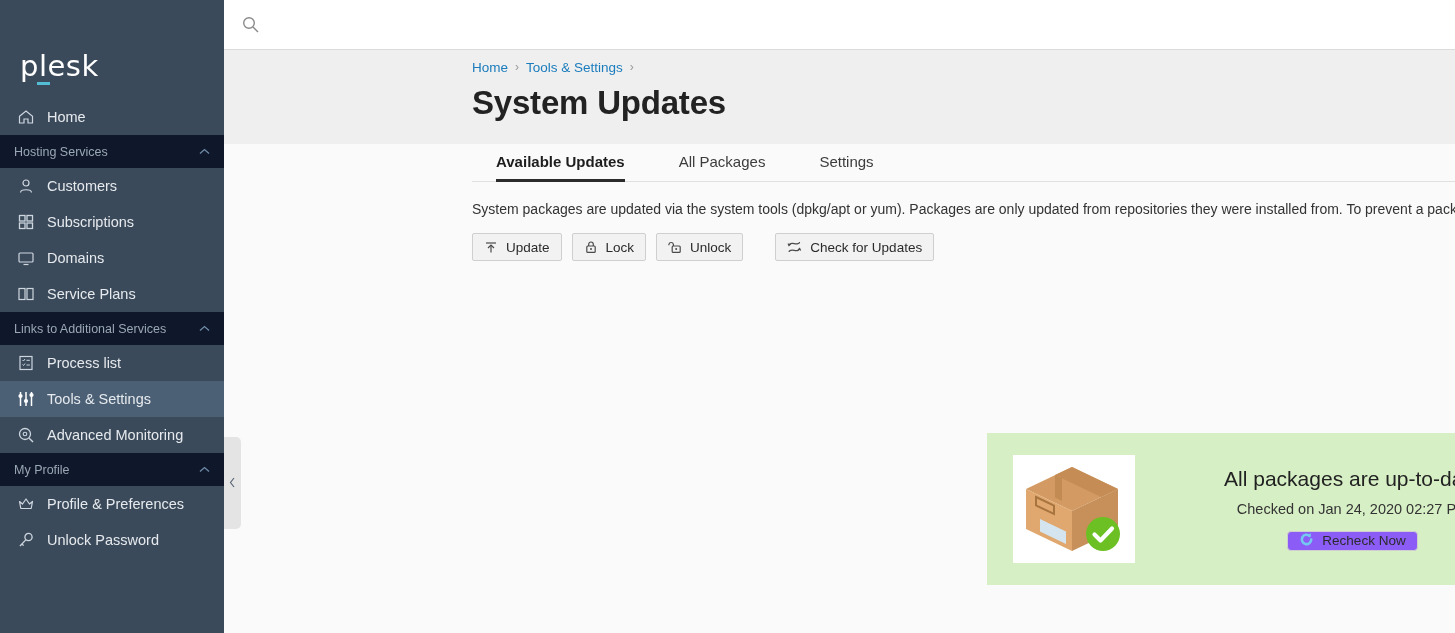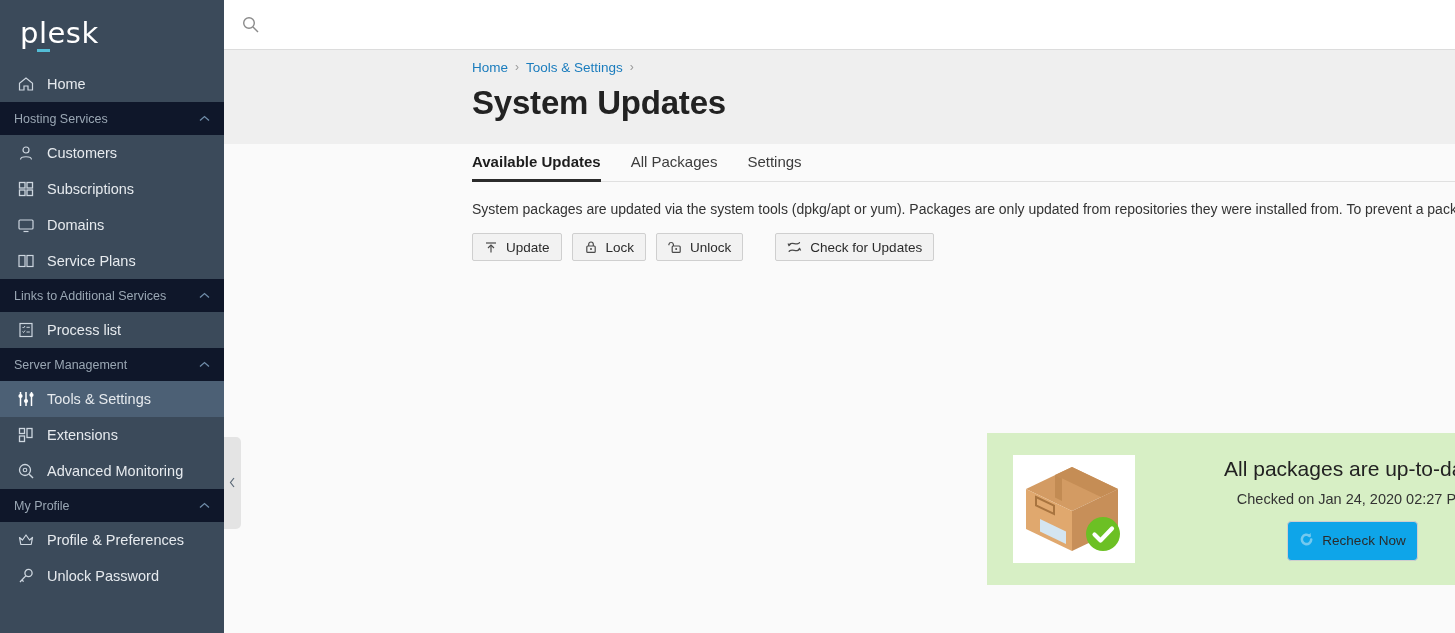--- a/index.html
+++ b/index.html
@@ -15,20 +15,21 @@
   
   #sidebar {
     width: 224px; min-width: 224px; height: 633px;
     background: #3b4a5a;
     display: flex; flex-direction: column;
     position: relative; z-index: 5;
   }
   .logo-wrap {
     height: 66px; display: flex; align-items: center;
     padding-left: 20px;
+    margin-top: 33px;
   }
   .logo {
     position: relative;
     font-size: 29px; color: #ffffff; letter-spacing: .5px;
     font-family: "DejaVu Sans", sans-serif; font-weight: 400;
     line-height: 1;
   }
   .logo .lbar {
     position: absolute; left: 17px; bottom: -4px;
     width: 13px; height: 3px; background: #53bdd6;
@@ -101,21 +102,21 @@
   #content { flex: 1 1 auto; background: #fafafa; padding: 0 0 0 248px; position: relative; }
 
   #tabs {
     display: flex; align-items: flex-end; gap: 30px;
     height: 38px; border-bottom: 1px solid #e0e0e0;
     margin-right: 0;
   }
   .tab {
     font-size: 15px; color: #3c3c3c; cursor: pointer;
     padding-bottom: 9px; border-bottom: 3px solid transparent;
-    position: relative; top: 1px;
+    position: relative; top: 1px; margin-left: 24px;
   }
   .tab.active { font-weight: bold; color: #1d1d1d; border-bottom-color: #2b2b2b; }
 
   #desc {
     font-size: 14px; color: #333; margin: 18px 0 0 0;
     white-space: nowrap; overflow: hidden; line-height: 1.3;
   }
 
   #toolbar { display: flex; gap: 10px; margin-top: 15px; }
   .btn {
@@ -138,22 +139,22 @@
   #package-thumb {
     width: 122px; height: 108px; background: #ffffff;
     margin-left: 26px; flex: 0 0 122px;
     display: flex; align-items: center; justify-content: center;
   }
   #status-text { flex: 1 1 auto; text-align: center; padding-right: 18px; }
   #status-title { font-size: 21px; color: #222; margin: 0 0 10px 0; font-weight: normal; }
   #status-sub { font-size: 14.5px; color: #333; margin: 0 0 14px 0; }
   #recheck-btn {
     display: inline-flex; align-items: center; gap: 8px;
-    height: 40px; padding: 0 11px;
-    background: #0ea5e9; border: 1px solid #cfcfcf; border-radius: 4px;
+    height: 20px; padding: 0 11px;
+    background: #8b5cf6; border: 1px solid #cfcfcf; border-radius: 4px;
     font-size: 13.5px; color: #2b2b2b; cursor: pointer;
     font-family: "Liberation Sans", sans-serif;
   }
 </style>
 </head>
 <body>
 
 <div id="app">
 
   <nav id="sidebar">
@@ -232,55 +233,39 @@
           <svg width="18" height="18" viewBox="0 0 18 18">
             <rect x="3" y="2.5" width="12" height="13" fill="none" stroke="#cdd6df" stroke-width="1.2"></rect>
             <path d="M5.5 6 L6.5 7 L8 5" fill="none" stroke="#cdd6df" stroke-width="1"></path>
             <path d="M5.5 10.5 L6.5 11.5 L8 9.5" fill="none" stroke="#cdd6df" stroke-width="1"></path>
             <path d="M9.5 6.3 H12.8 M9.5 11 H12.8" stroke="#cdd6df" stroke-width="1"></path>
           </svg>
         </span>
       <span>Process list</span>
     </div>
 
-    <div class="nav-group">
-      <span>Server Management</span>
-      <span class="chev"><svg width="11" height="7" viewBox="0 0 11 7">
-            <path d="M1 5.5 L5.5 1.5 L10 5.5" fill="none" stroke="#6f8ca8" stroke-width="1.3"></path>
-          </svg></span>
-    </div>
 
     <div class="nav-item active">
       <span class="ico">
           <svg width="18" height="18" viewBox="0 0 18 18">
             <g stroke="#ffffff" stroke-width="1.5">
               <path d="M3.5 2 V16"></path>
               <path d="M9 2 V16"></path>
               <path d="M14.5 2 V16"></path>
             </g>
             <g fill="#ffffff">
               <circle cx="3.5" cy="6" r="2.1"></circle>
               <circle cx="9" cy="11" r="2.1"></circle>
               <circle cx="14.5" cy="5" r="2.1"></circle>
             </g>
           </svg>
         </span>
       <span>Tools &amp; Settings</span>
     </div>
 
-    <div class="nav-item">
-      <span class="ico">
-          <svg width="18" height="18" viewBox="0 0 18 18">
-            <rect x="2.5" y="2.5" width="5" height="5" fill="none" stroke="#cdd6df" stroke-width="1.3"></rect>
-            <rect x="2.5" y="10" width="5" height="5.5" fill="none" stroke="#cdd6df" stroke-width="1.3"></rect>
-            <rect x="10" y="2.5" width="5" height="9" fill="none" stroke="#cdd6df" stroke-width="1.3"></rect>
-          </svg>
-        </span>
-      <span>Extensions</span>
-    </div>
 
     <div class="nav-item">
       <span class="ico">
           <svg width="18" height="18" viewBox="0 0 18 18">
             <circle cx="8" cy="8" r="5.5" fill="none" stroke="#cdd6df" stroke-width="1.3"></circle>
             <circle cx="8" cy="8" r="1.8" fill="none" stroke="#cdd6df" stroke-width="1.1"></circle>
             <path d="M12.2 12.2 L16 16" stroke="#cdd6df" stroke-width="1.4"></path>
           </svg>
         </span>
       <span>Advanced Monitoring</span>

